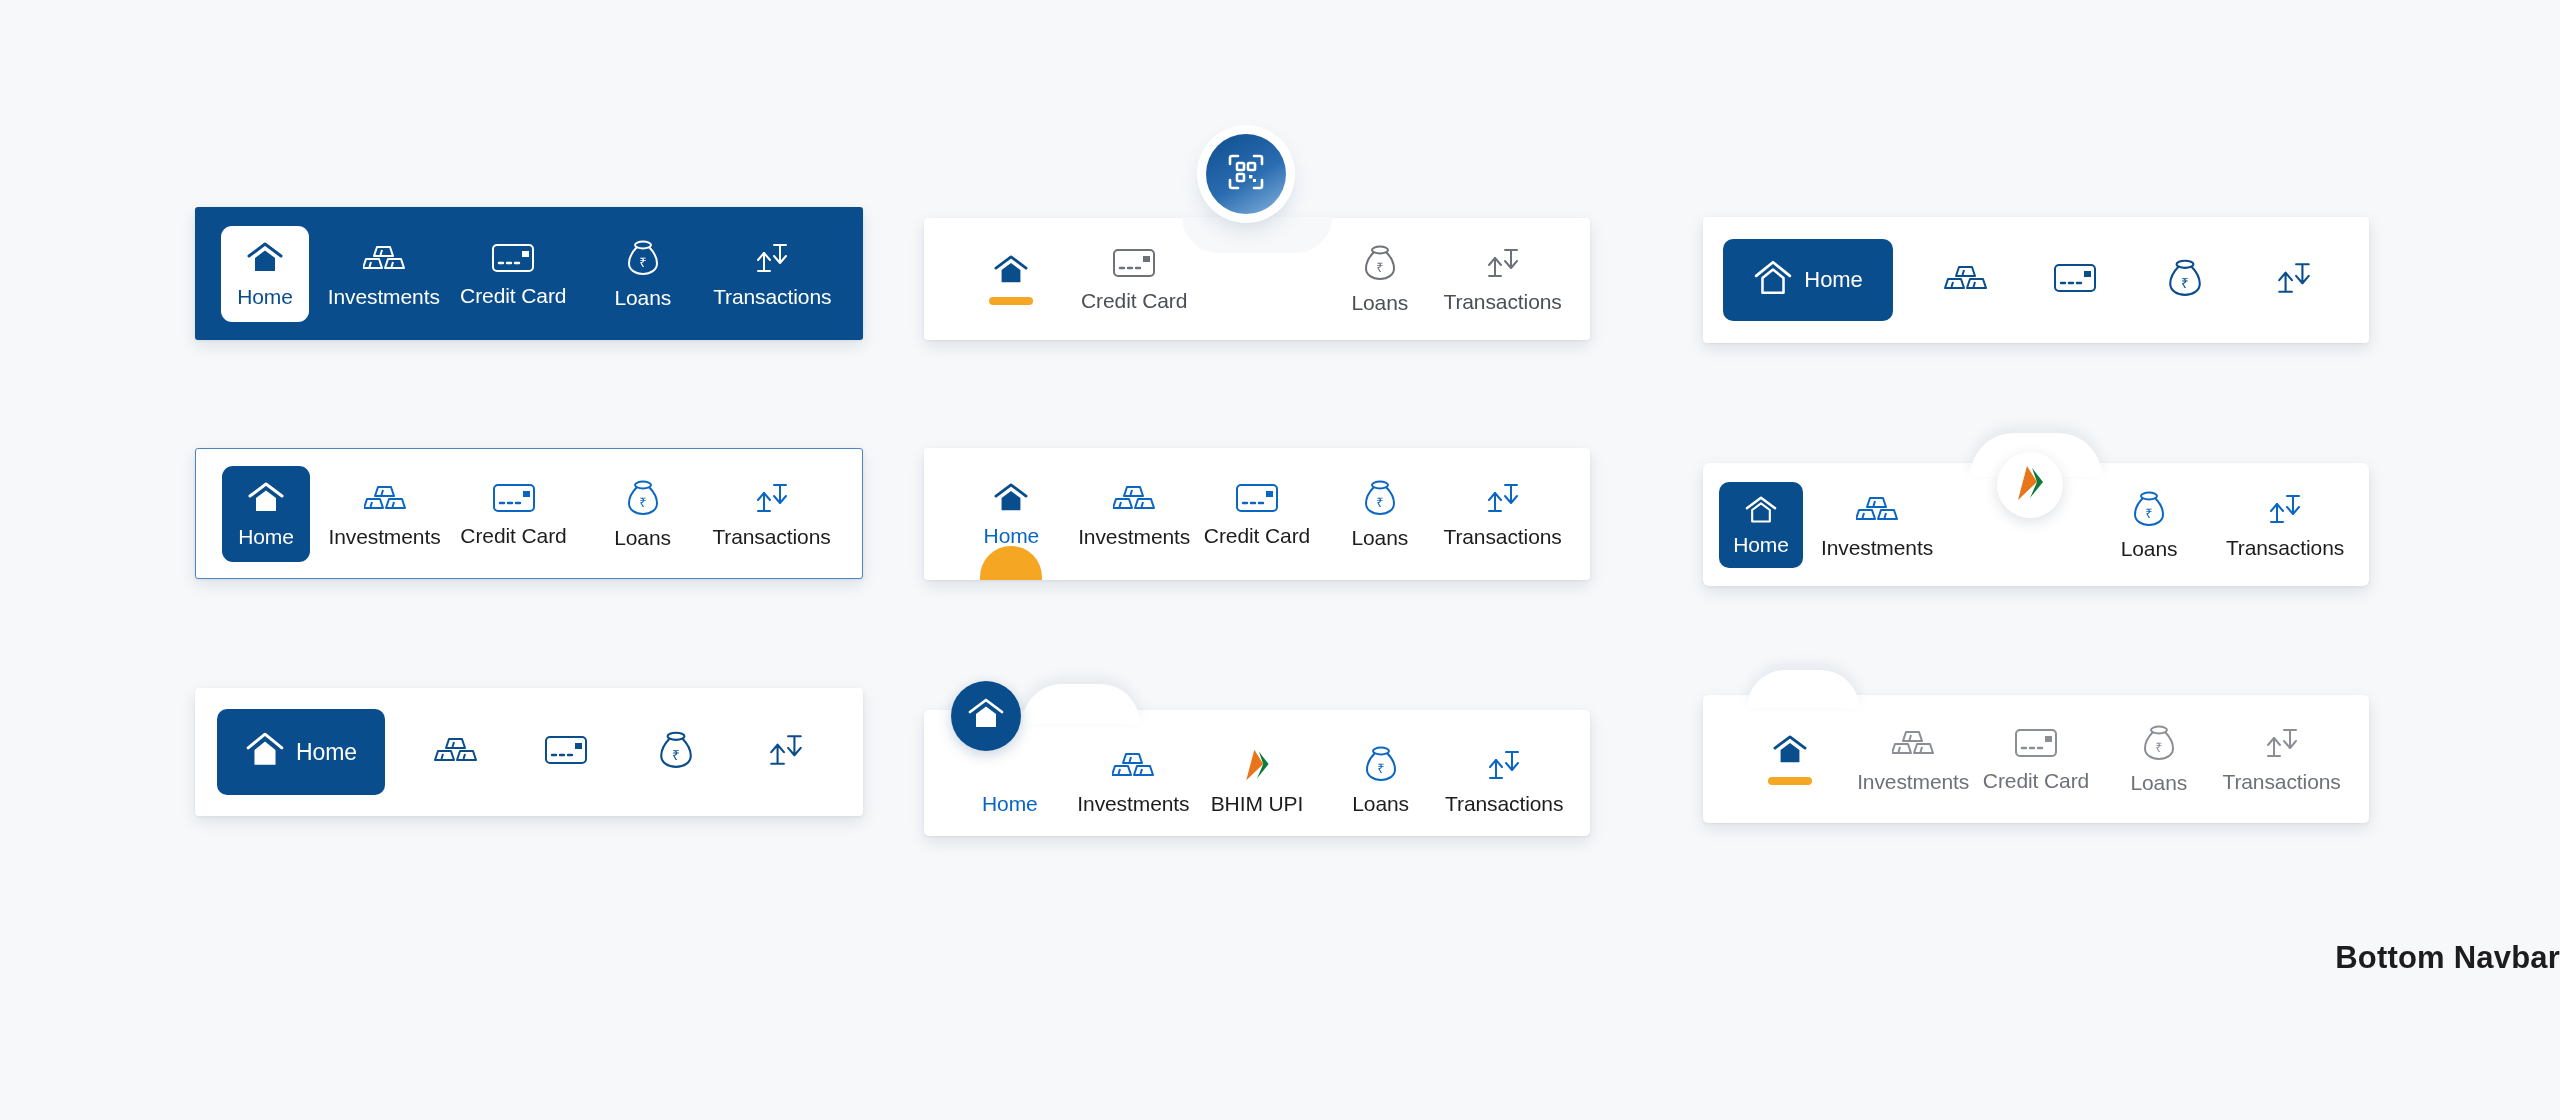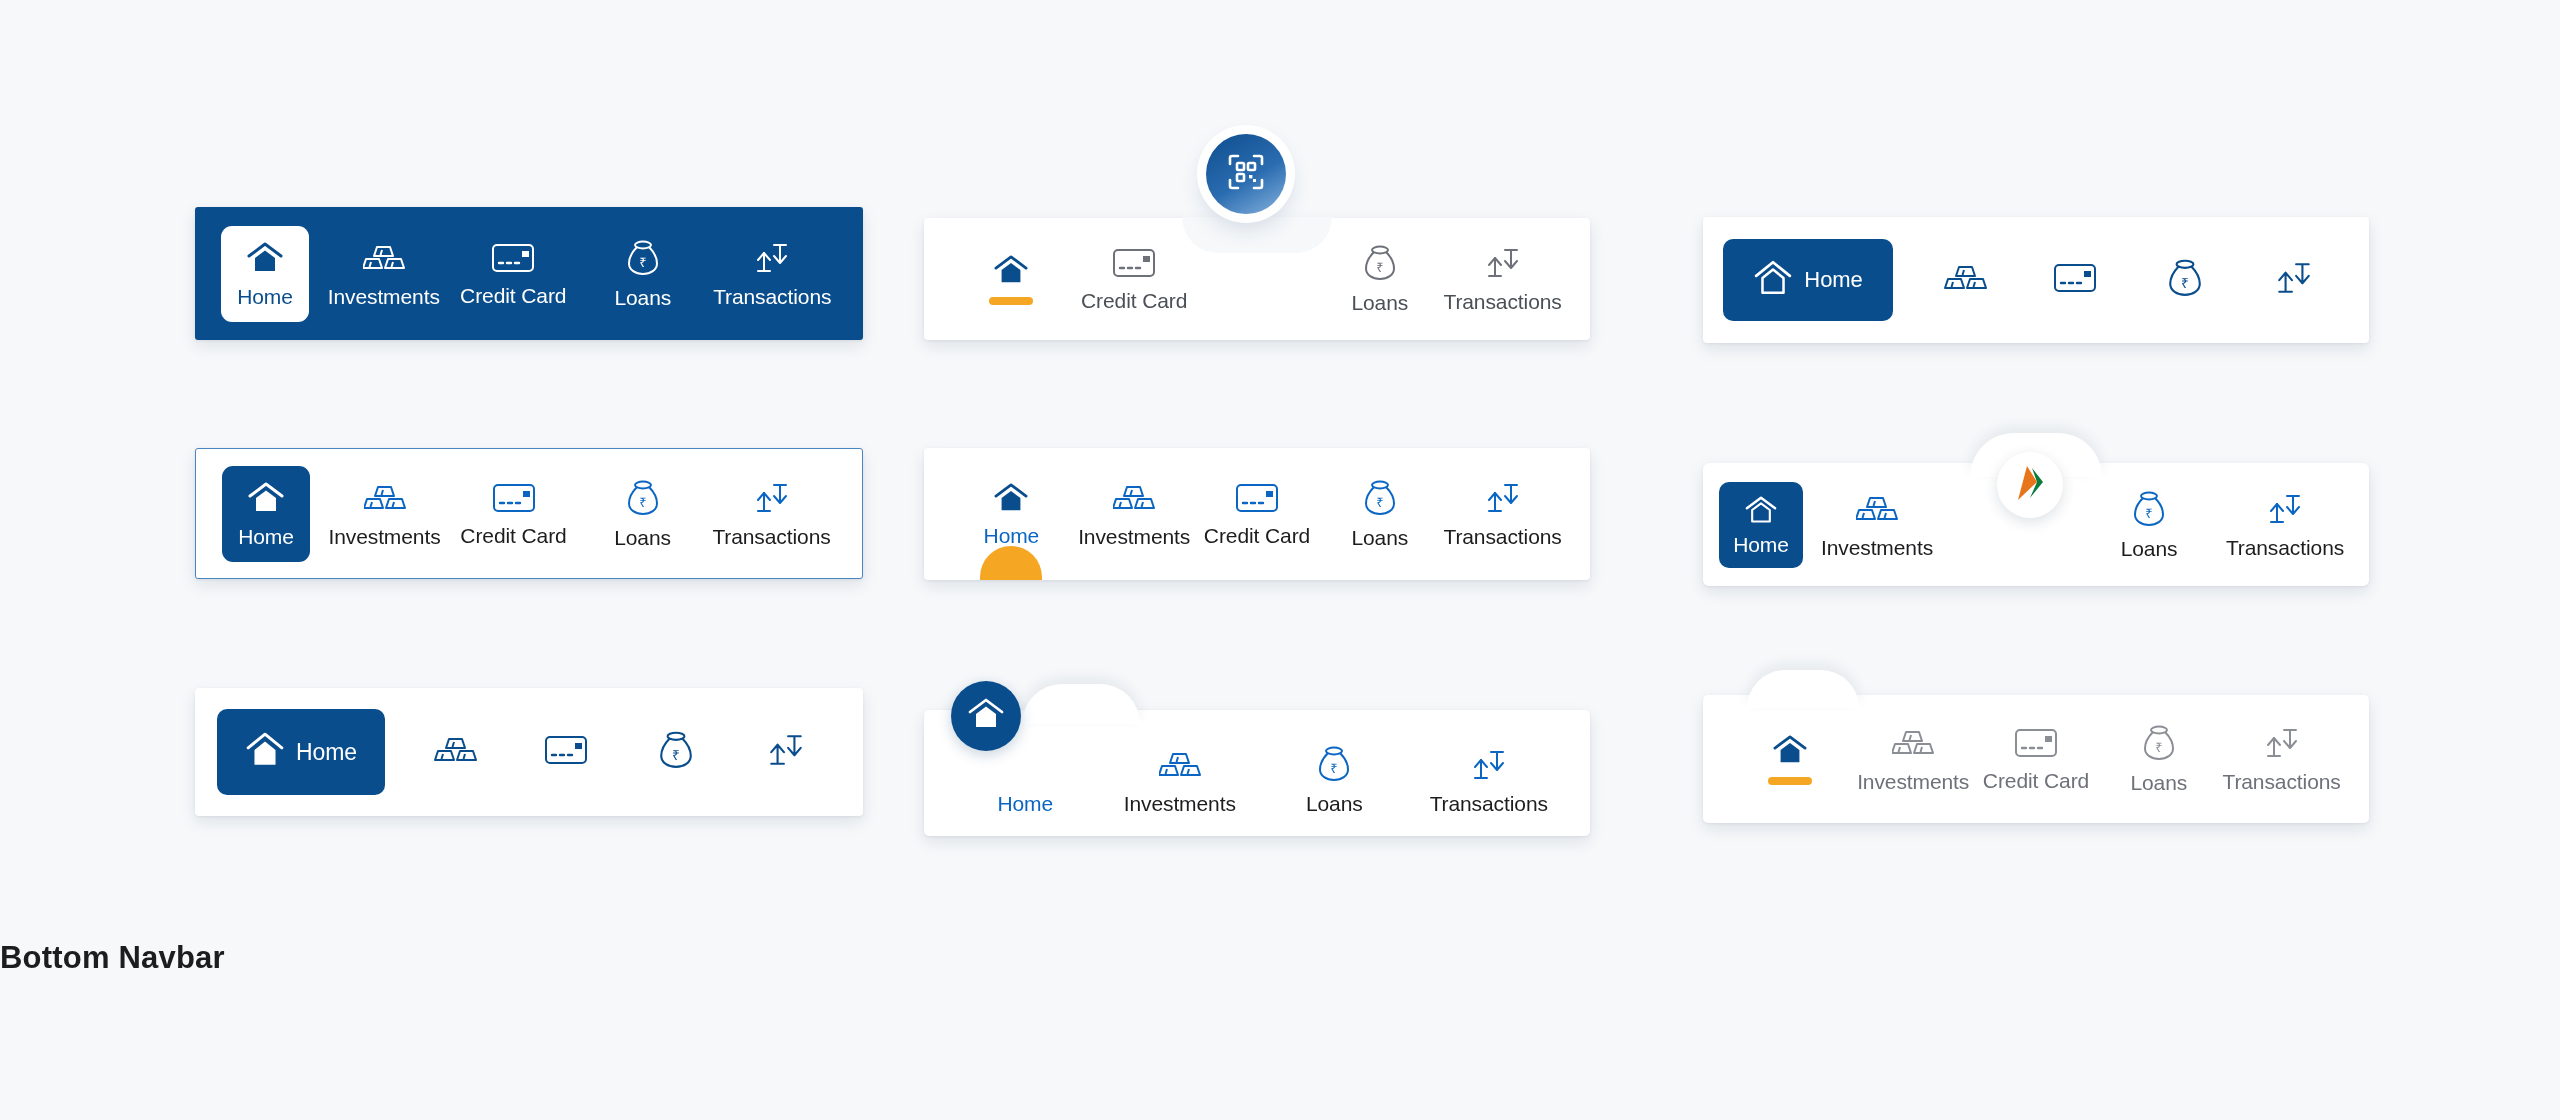--- a/index.html
+++ b/index.html
@@ -165,21 +165,21 @@
 
   
   #v9 { left: 1703px; top: 695px; width: 666px; height: 128px; border-radius: 5px; }
   #v9 .items { padding: 0 26px; align-items: center; }
   #v9 .lbl { color: #6e7179; }
   #v9 .hump-up { left: 44px; transform: none; width: 112px; height: 38px; top: -25px; }
 
   
   #title {
     position: absolute; left: 0; top: 940px; width: 2560px;
-    text-align: left;
+    text-align: right;
     font-size: 31px; font-weight: bold; color: #1d1d1f;
     letter-spacing: .2px;
   }
 </style>
 </head>
 <body>
 
 <div class="stage">
 
   <div class="nav" id="v1">
@@ -615,20 +615,29 @@
                 <path d="M19 9 l-1.5 5"></path>
                 <path d="M8 21 l-1.5 5"></path>
                 <path d="M30 21 l-1.5 5"></path>
               </g>
             </svg>
         </span>
         <span class="lbl">Investments</span>
       </div>
       <div class="item">
         <span class="ico">
+          <svg width="32" height="34" viewBox="0 0 34 38">
+              <path d="M14 2 L5 36 L24 18 Z" fill="#e8751a"></path>
+              <path d="M19 4 L30 18 L17 34 L24 18 Z" fill="#0a7a3d"></path>
+            </svg>
+        </span>
+        <span class="lbl">BHIM UPI</span>
+      </div>
+      <div class="item">
+        <span class="ico">
           <svg width="32" height="36" viewBox="0 0 32 36">
               <ellipse cx="16" cy="5" rx="8" ry="3.4" fill="none" stroke="#0a66c2" stroke-width="2"></ellipse>
               <path d="M10 7 C4 13 2 19 2 23.5 C2 30 8.5 34 16 34 C23.5 34 30 30 30 23.5 C30 19 28 13 22 7" fill="none" stroke="#0a66c2" stroke-width="2"></path>
               <text x="16" y="27" font-family="Liberation Sans, sans-serif" font-size="13" fill="#0a66c2" text-anchor="middle">₹</text>
             </svg>
         </span>
         <span class="lbl">Loans</span>
       </div>
       <div class="item">
         <span class="ico">

